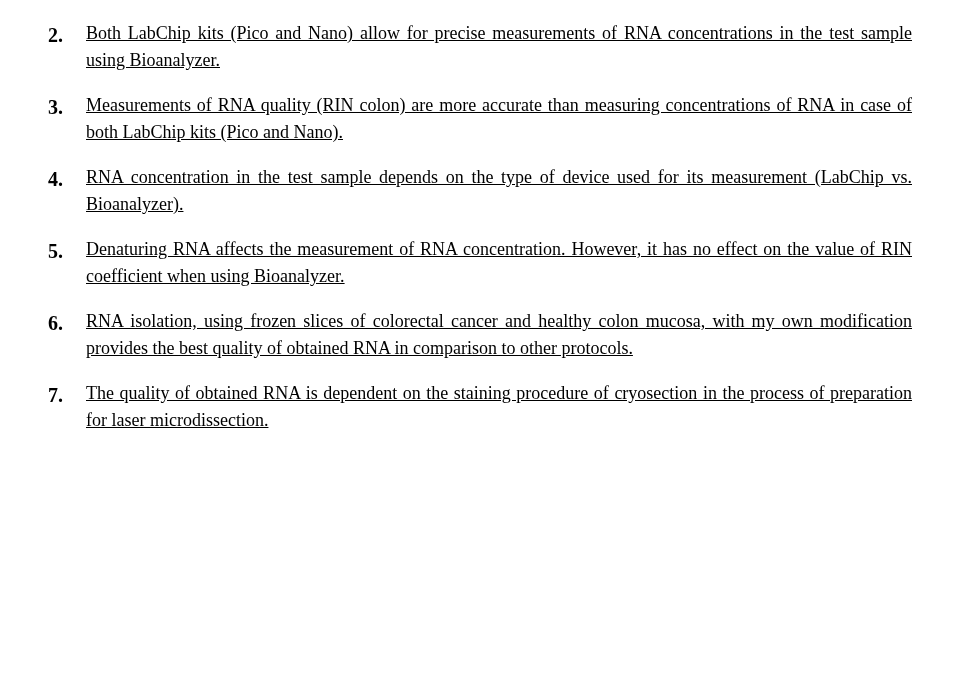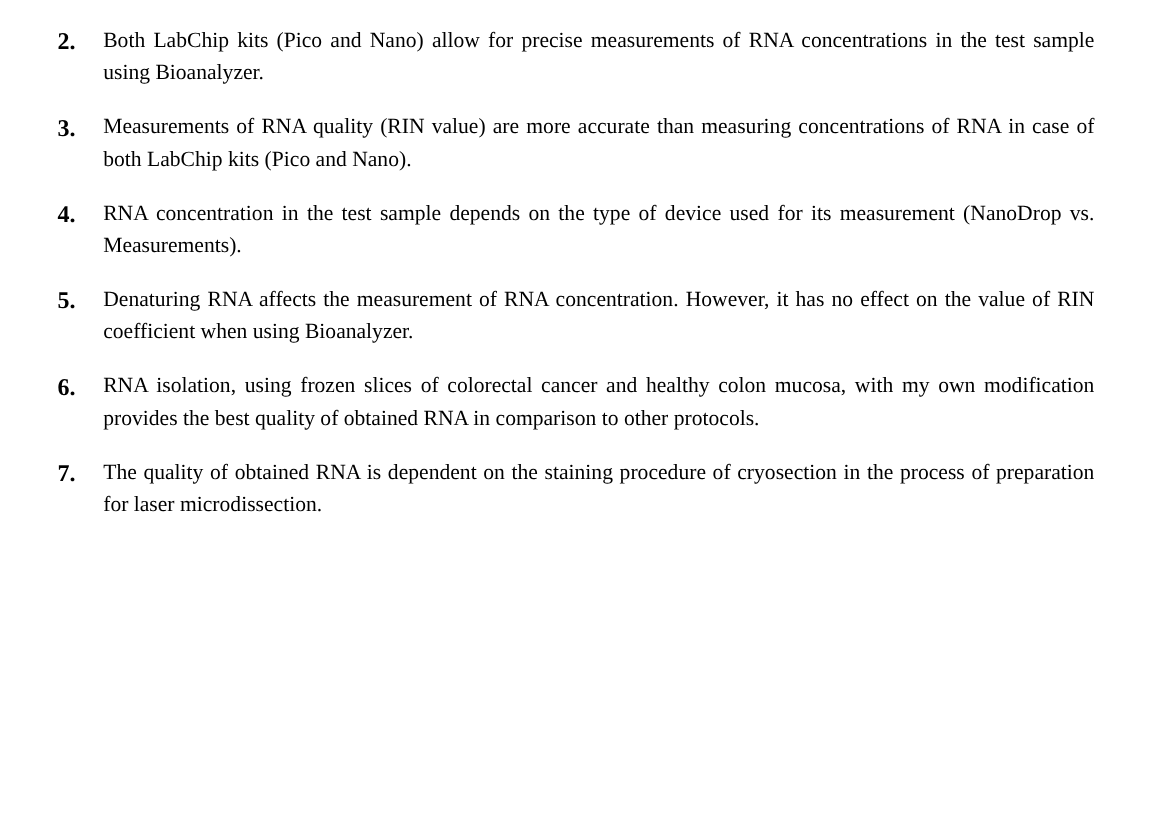--- a/index.html
+++ b/index.html
@@ -34,37 +34,38 @@
       font-weight: bold;
       min-width: 38px;
       flex-shrink: 0;
       padding-top: 0px;
     }
 
     .list-text {
       font-size: 18px;
       text-align: justify;
       flex: 1;
+      text-decoration: underline;
     }
   </style>
 </head>
 <body>
 
 <div class="page-content">
 <div class="list-item">
       <span class="list-number">2.</span>
       <span class="list-text">Both LabChip kits (Pico and Nano) allow for precise measurements of RNA concentrations in the test sample using Bioanalyzer.</span>
     </div>
     <div class="list-item">
       <span class="list-number">3.</span>
-      <span class="list-text">Measurements of RNA quality (RIN value) are more accurate than measuring concentrations of RNA in case of both LabChip kits (Pico and Nano).</span>
+      <span class="list-text">Measurements of RNA quality (RIN colon) are more accurate than measuring concentrations of RNA in case of both LabChip kits (Pico and Nano).</span>
     </div>
     <div class="list-item">
       <span class="list-number">4.</span>
-      <span class="list-text">RNA concentration in the test sample depends on the type of device used for its measurement (NanoDrop vs. Measurements).</span>
+      <span class="list-text">RNA concentration in the test sample depends on the type of device used for its measurement (LabChip vs. Bioanalyzer).</span>
     </div>
     <div class="list-item">
       <span class="list-number">5.</span>
       <span class="list-text">Denaturing RNA affects the measurement of RNA concentration. However, it has no effect on the value of RIN coefficient when using Bioanalyzer.</span>
     </div>
     <div class="list-item">
       <span class="list-number">6.</span>
       <span class="list-text">RNA isolation, using frozen slices of colorectal cancer and healthy colon mucosa, with my own modification provides the best quality of obtained RNA in comparison to other protocols.</span>
     </div>
     <div class="list-item">

